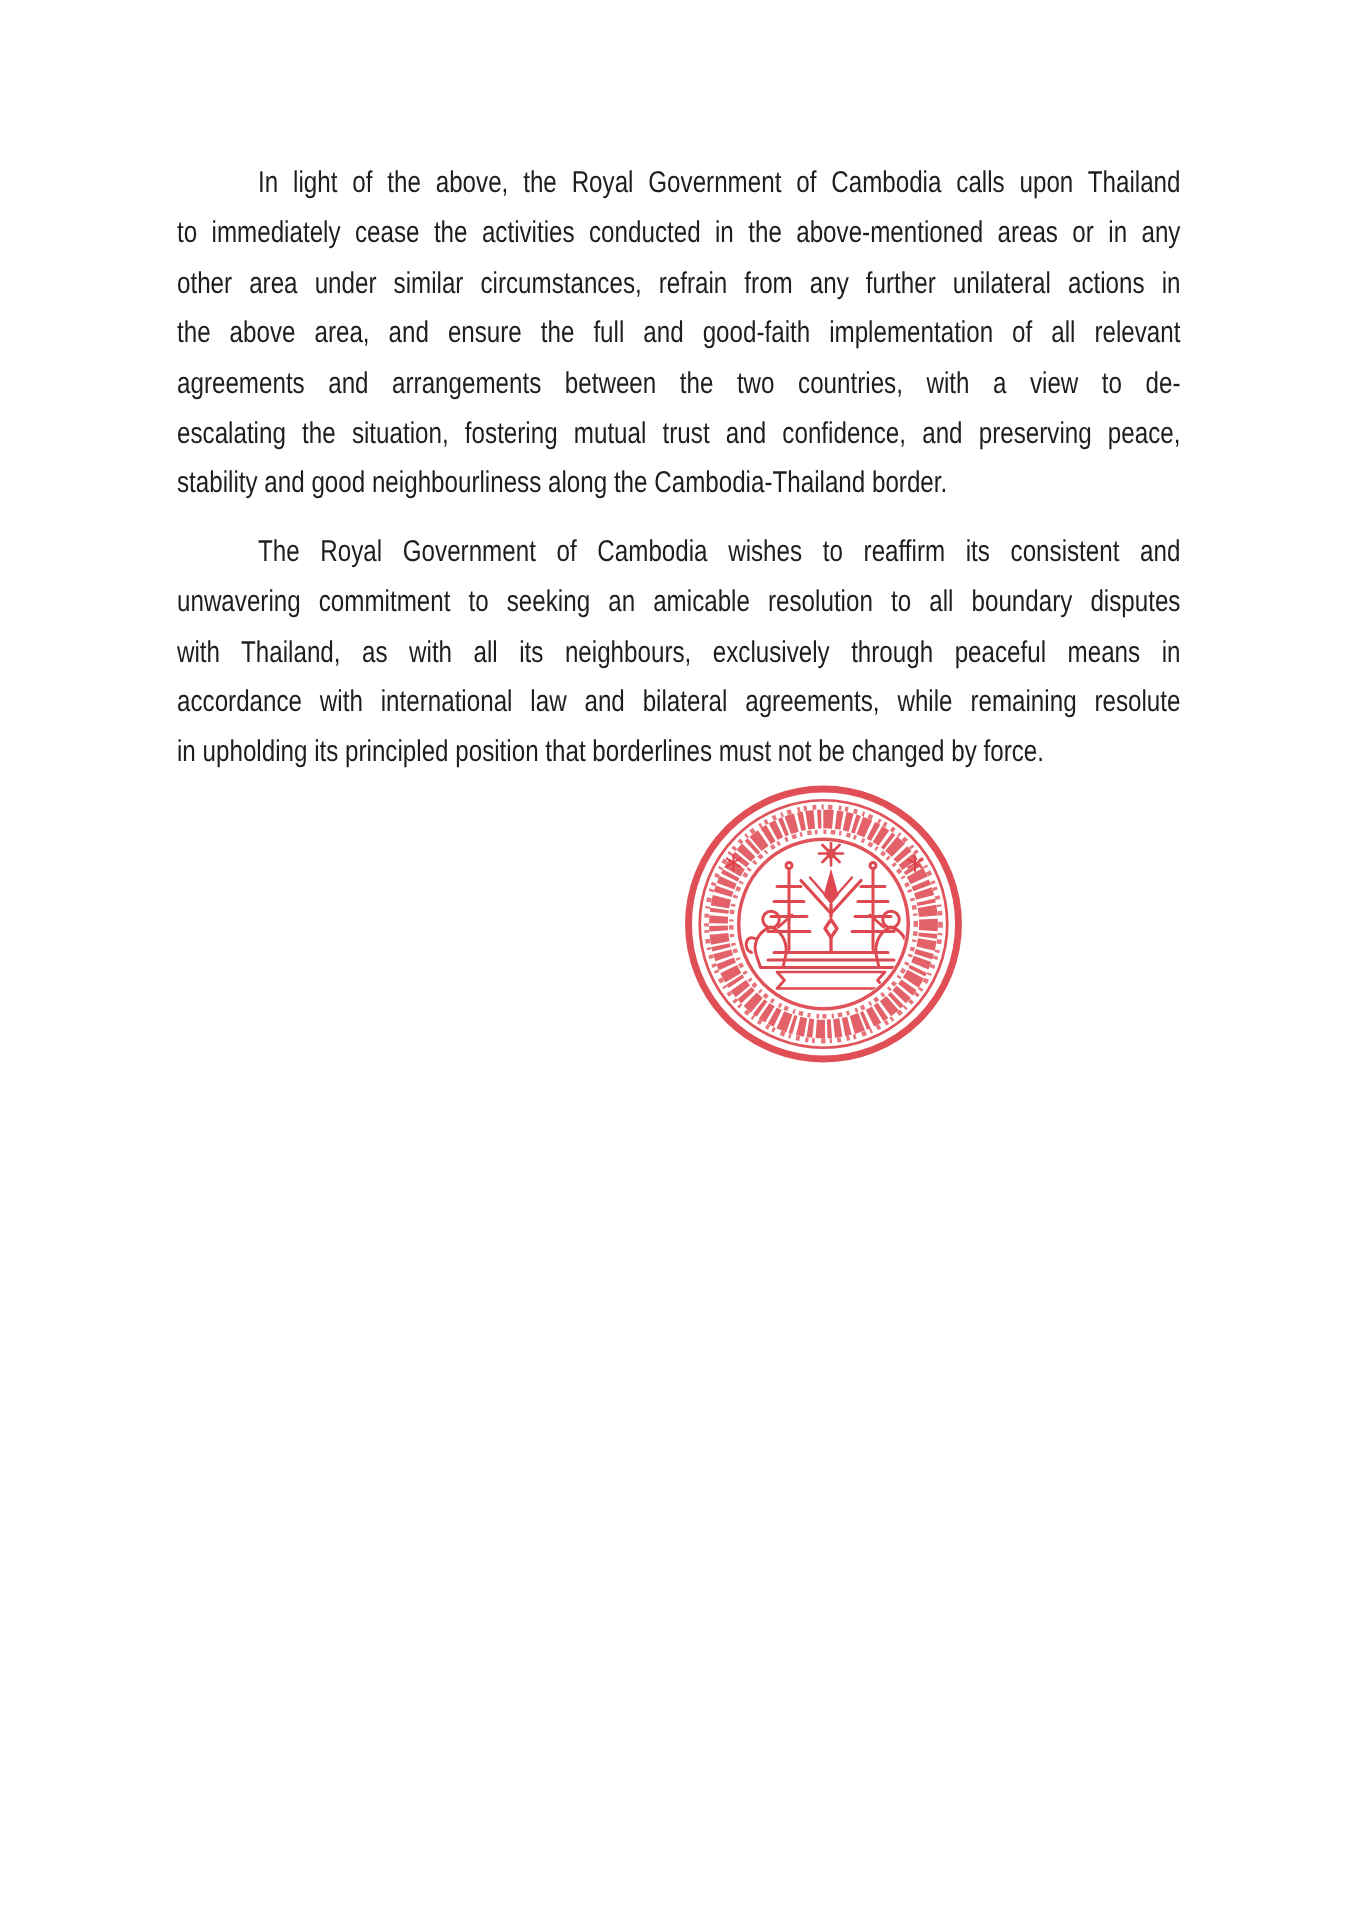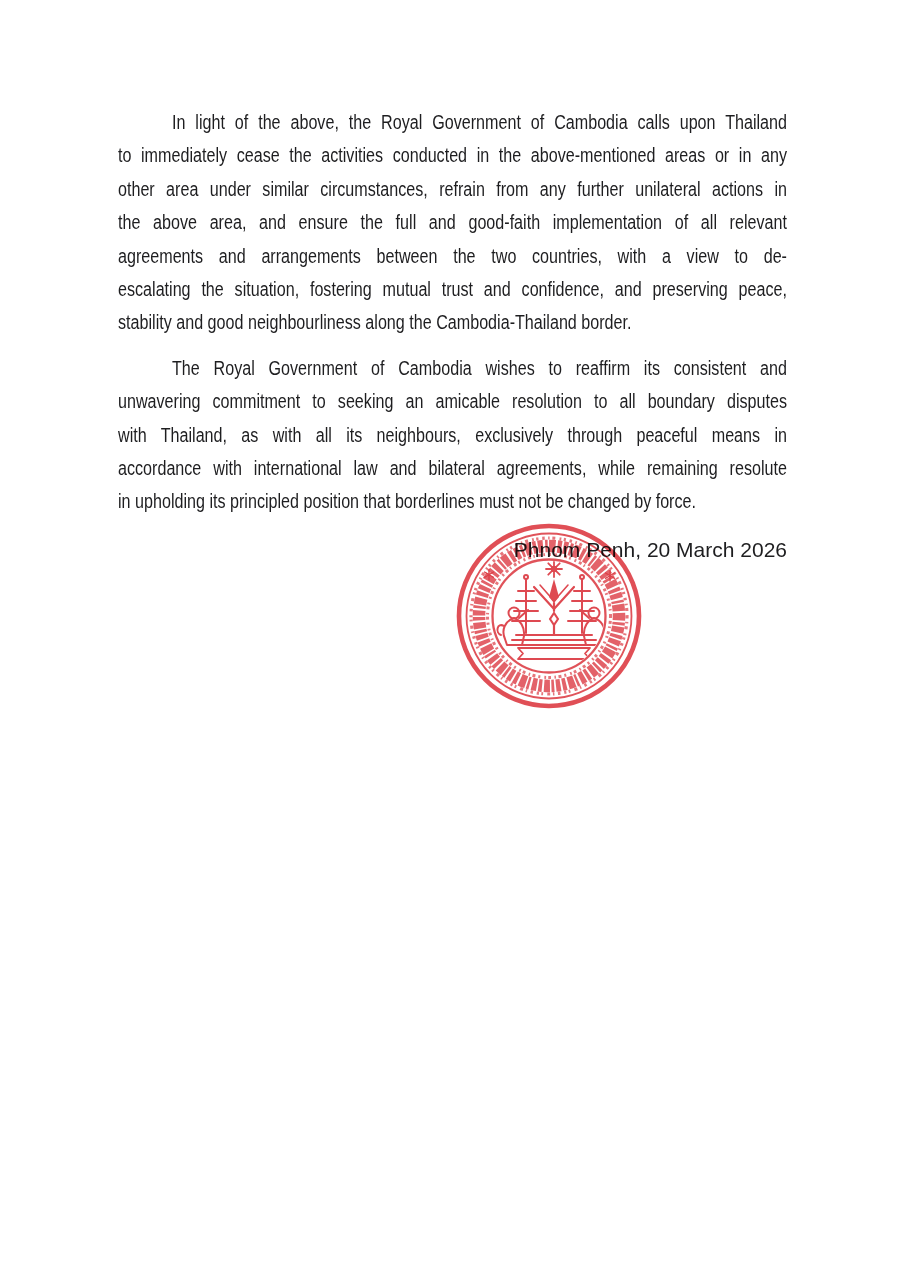--- a/index.html
+++ b/index.html
@@ -69,21 +69,20 @@
     </div>
     <div class="para">
       <div class="line indent">The Royal Government of Cambodia wishes to reaffirm its consistent and</div>
       <div class="line">unwavering commitment to seeking an amicable resolution to all boundary disputes</div>
       <div class="line">with Thailand, as with all its neighbours, exclusively through peaceful means in</div>
       <div class="line">accordance with international law and bilateral agreements, while remaining resolute</div>
       <div class="line last">in upholding its principled position that borderlines must not be changed by force.</div>
     </div>
   </div>
 
-  <div class="dateline">Phnom Penh, 20 March 2026</div>
 
   <div class="seal">
     <svg viewBox="0 0 190 190" xmlns="http://www.w3.org/2000/svg">
       <defs>
         <clipPath id="emblemClip">
             <circle cx="95" cy="95" r="55"></circle>
           </clipPath>
       </defs>
 
       <g fill="none" stroke="#dd4048">

